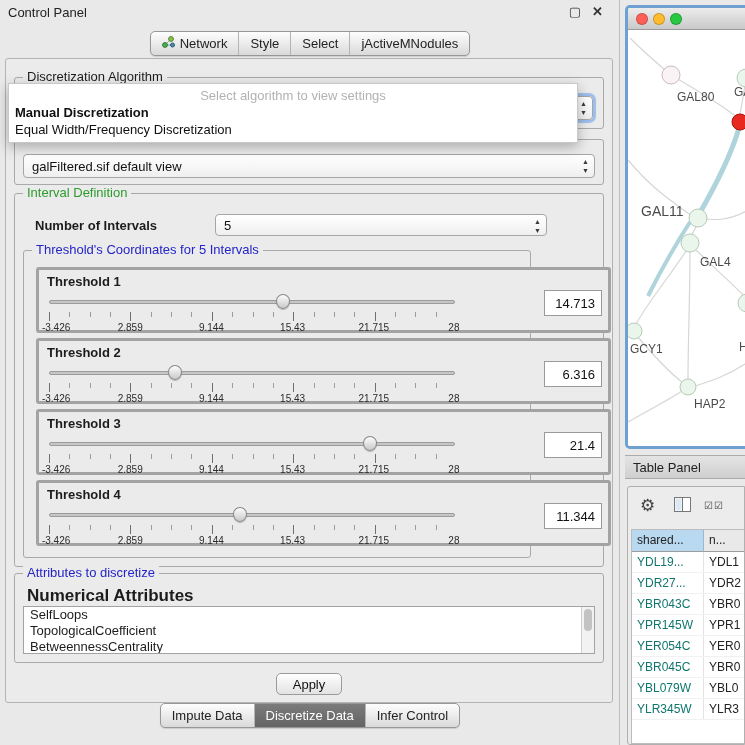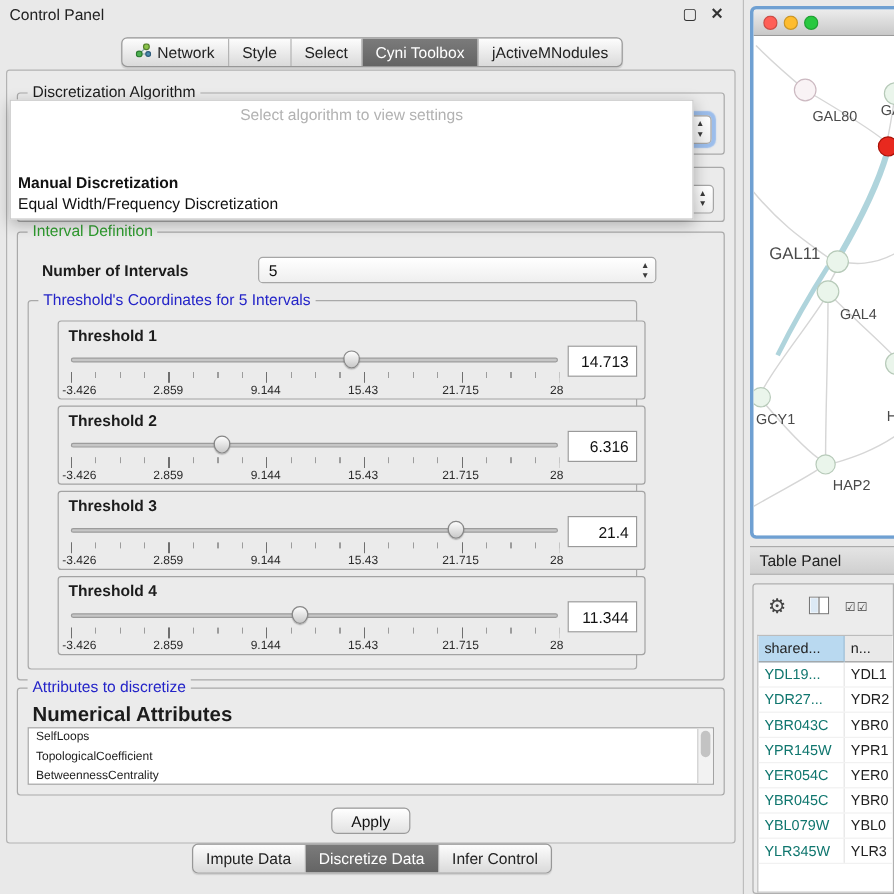--- a/index.html
+++ b/index.html
@@ -55,22 +55,22 @@
     padding:0 22px 0 8px; font-size:13px; color:#111; cursor:default; }
   .combo .arrows { position:absolute; right:5px; top:2px; display:flex; flex-direction:column;
     align-items:center; line-height:9px; font-size:7px; color:#3a3a3a; }
   .combo.focused { box-shadow:0 0 1px 3px rgba(112,165,235,0.65); }
   .c-algo { left:8px; top:18px; right:10px; }
   .c-tabledata { left:8px; top:14px; right:8px; }
   .c-intervals { left:200px; top:20px; width:332px; height:22px; }
   .g-interval .nint-label { position:absolute; left:20px; top:24px; font-weight:bold; }
 
   
-  .tblock { position:absolute; left:24px; width:490px; height:66px;
-    border:1px solid #a3a3a3; border-radius:3px; background:#ebebeb; }
+  .tblock { position:absolute; left:12px; width:575px; height:66px;
+    border:3px solid #a3a3a3; border-radius:3px; background:#ebebeb; }
   .tblock .tlabel { position:absolute; left:8px; top:4px; font-weight:bold; font-size:13px; }
   .slider { position:absolute; left:10px; top:24px; width:406px; height:16px; }
   .track { position:absolute; left:0; right:0; top:6px; height:4px; background:#c6c6c6;
     border:1px solid #9c9c9c; border-radius:2px; }
   .slider-thumb { position:absolute; top:0; width:14px; height:15px; margin-left:-7px;
     background:linear-gradient(#fdfdfd,#c9c9c9); border:1px solid #878787;
     border-radius:50% 50% 50% 50% / 45% 45% 55% 55%;
     box-shadow:0 1px 1px rgba(0,0,0,0.25); }
   .ticks-minor { position:absolute; left:10px; top:42px; width:407px; height:5px;
     background:repeating-linear-gradient(90deg,#9c9c9c 0,#9c9c9c 1px,transparent 1px,transparent 5%); }
@@ -85,38 +85,38 @@
   .scale-row span:nth-child(5){ left:80%; }
   .scale-row span:nth-child(6){ left:100%; transform:translateX(-60%); }
   .valuebox { position:absolute; right:6px; top:20px; width:58px; height:26px;
     background:#ffffff; border:1px solid #9a9a9a; display:flex; align-items:center;
     justify-content:flex-end; padding-right:6px; font-size:13px; color:#111; }
 
   
   .attrs-title { position:absolute; left:12px; top:12px; font-weight:bold; font-size:17px; }
   .listbox { position:absolute; left:8px; right:8px; top:32px; height:48px;
     background:#ffffff; border:1px solid #a3a3a3; overflow:hidden; }
-  .list-item { font-size:10px; line-height:16px; padding-left:6px; white-space:nowrap; }
+  .list-item { font-size:13px; line-height:16px; padding-left:6px; white-space:nowrap; }
   .scrollbar { position:absolute; right:0; top:0; bottom:0; width:13px; background:#f2f2f2;
     border-left:1px solid #cfcfcf; }
   .scrollbar .sb-thumb { position:absolute; top:2px; left:2px; width:8px; height:22px;
     background:#c3c3c3; border-radius:4px; }
 
   .apply-btn { position:absolute; left:50%; top:614px; transform:translateX(-50%);
     width:66px; height:22px; background:linear-gradient(#ffffff,#e2e2e2);
     border:1px solid #9b9b9b; border-radius:5px; font-size:13px; color:#111;
     display:flex; align-items:center; justify-content:center; cursor:default; }
 
   
   .popup { position:absolute; left:8px; top:83px; width:570px; z-index:60;
     background:#ffffff; border:1px solid #c8c8c8; box-shadow:0 4px 12px rgba(0,0,0,0.28);
     padding:2px 0 4px 0; }
   .popup-placeholder { text-align:center; color:#b2b2b2; font-size:13px; padding:2px 0 1px 0; }
   .popup-opt { font-size:13px; color:#111; padding:1px 0 1px 6px; white-space:nowrap; }
-  .popup-opt.bold { font-weight:bold;margin-top:40px; }
+  .popup-opt.bold { font-weight:bold; }
 
   
   #network-window { position:absolute; left:625px; top:5px; width:126px; height:444px;
     border:3px solid #6fa0d2; border-radius:5px; overflow:hidden; background:#ffffff; }
   .net-titlebar { height:22px; background:linear-gradient(#ececec,#c9c9c9);
     border-bottom:1px solid #9a9a9a; position:relative; }
   .tl { position:absolute; top:5px; width:12px; height:12px; border-radius:50%;
     border:1px solid rgba(0,0,0,0.2); }
   .tl.red    { left:8px;  background:#ff5f57; }
   .tl.yellow { left:25px; background:#febc2e; }
@@ -173,23 +173,20 @@
           </svg>
         </span>
         <span>Network</span>
       </div>
       <div class="seg">
         <span>Style</span>
       </div>
       <div class="seg">
         <span>Select</span>
       </div>
-      <div class="seg selected">
-        <span>Cyni Toolbox</span>
-      </div>
       <div class="seg">
         <span>jActiveMNodules</span>
       </div>
     </div>
   </div>
 
   <div class="content">
 
     <div class="group g-algo">
       <span class="legend">Discretization Algorithm</span>

